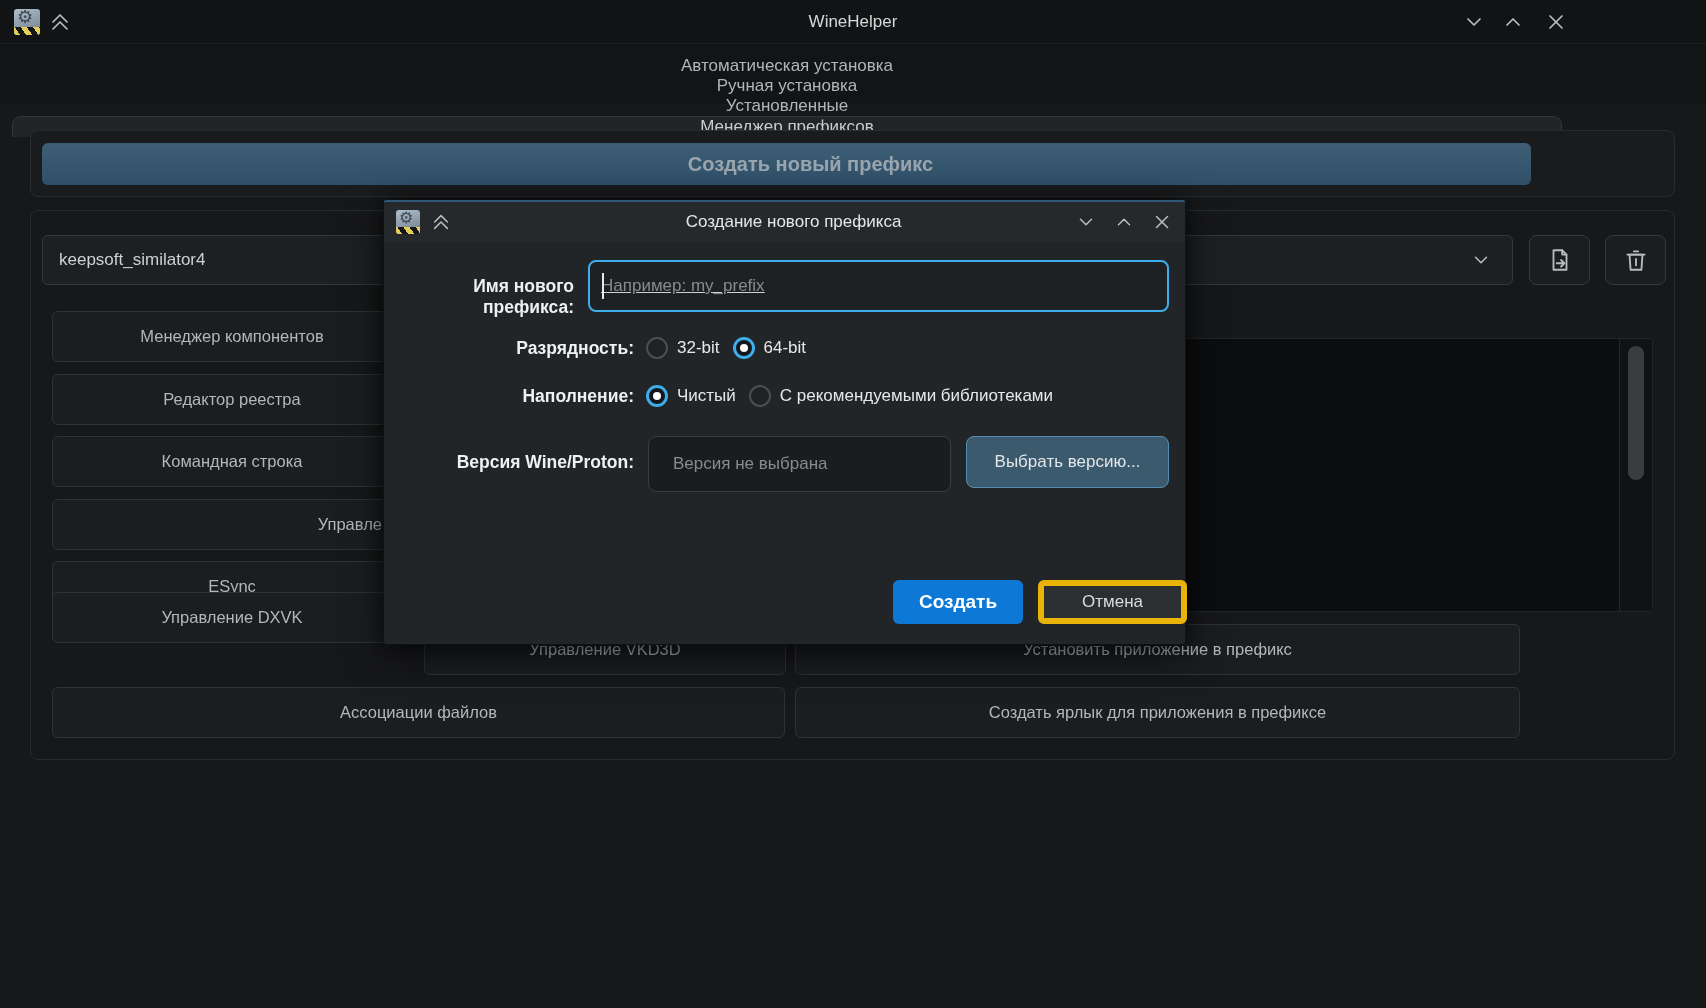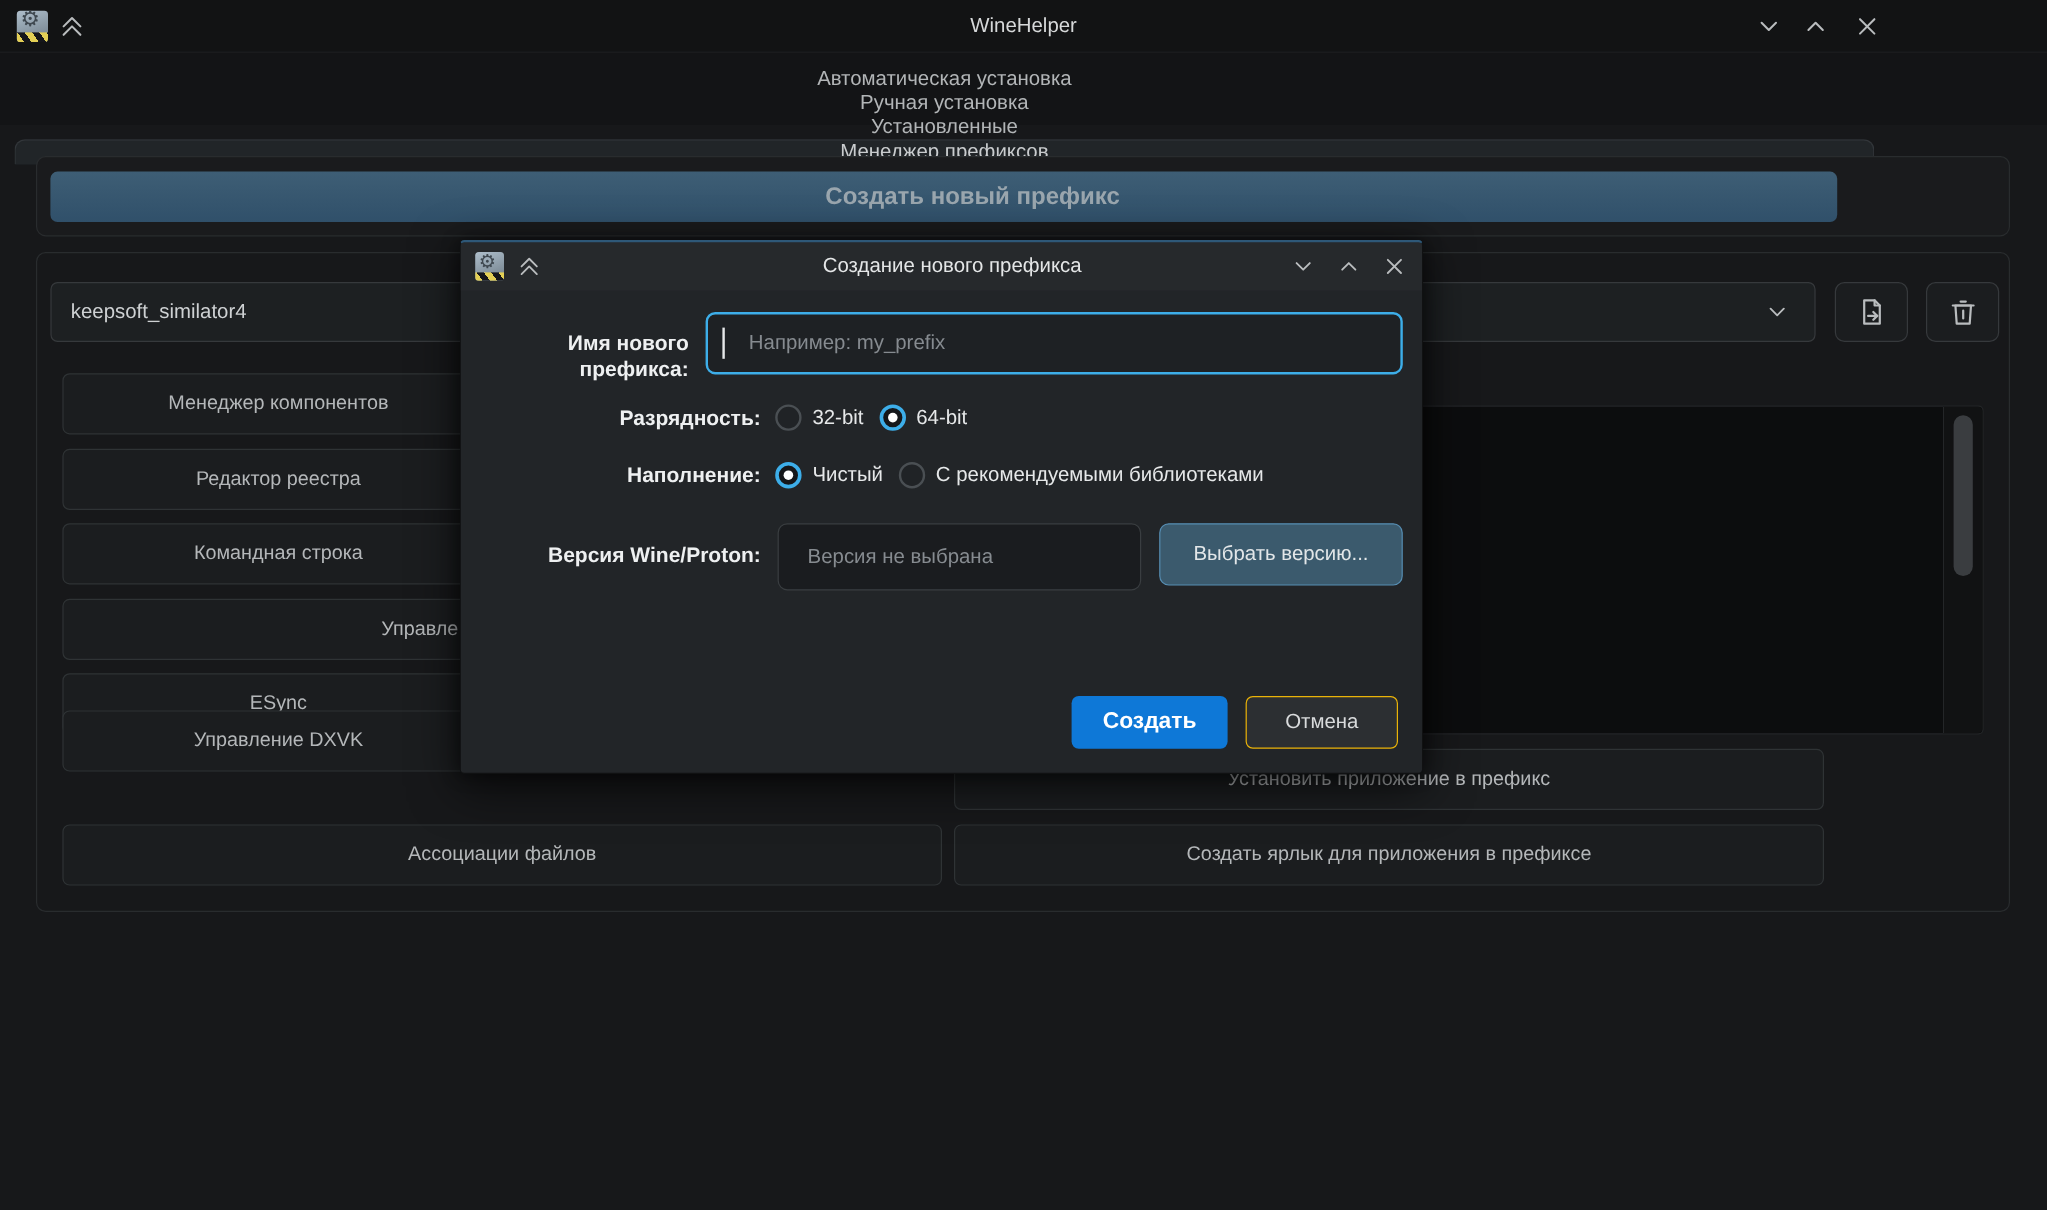--- a/index.html
+++ b/index.html
@@ -71,22 +71,22 @@
   .radio.checked{border:3px solid #3daee9;background:#15171a;position:relative;}
   .radio.checked::after{content:"";position:absolute;left:50%;top:50%;width:8px;height:8px;margin:-4px 0 0 -4px;
        border-radius:50%;background:#ffffff;}
   .radio-label{font-size:17px;color:#e6e8e9;margin-left:9px;}
   .gap{width:13px;flex:none;}
   .ver-btn{position:absolute;left:582px;top:234px;width:203px;height:52px;border-radius:8px;
        background:#3b5a6d;border:1px solid #568db2;display:flex;align-items:center;justify-content:center;
        font-size:17px;color:#e2e6e8;}
   .d-create{position:absolute;left:509px;top:378px;width:130px;height:44px;border-radius:6px;background:#0e78d7;
        display:flex;align-items:center;justify-content:center;font-size:19px;font-weight:bold;color:#ffffff;}
-  .d-cancel{position:absolute;left:654px;top:378px;width:127px;height:44px;border-radius:6px;background:#2c2f32;
-       border:1px solid #eab308;display:flex;align-items:center;justify-content:center;font-size:17px;color:#d9dbdc;}
+  .d-cancel{position:absolute;left:654px;top:378px;width:149px;height:44px;border-radius:6px;background:#2c2f32;
+       border:6px solid #eab308;display:flex;align-items:center;justify-content:center;font-size:17px;color:#d9dbdc;}
 </style>
 </head>
 <body>
 
 <div class="screen">
 
   <div class="top-chrome">
     <div class="titlebar">
       <div class="app-icon" style="left:14px;top:9px;">
         <span class="gear">⚙</span>
@@ -153,20 +153,21 @@
         <line x1="12" y1="11" x2="12" y2="17"></line>
     </svg>
   </div>
 
   <div class="grid-btn" style="left:52px;top:311px;width:360px;">Менеджер компонентов</div>
   <div class="grid-btn" style="left:52px;top:374px;width:360px;">Редактор реестра</div>
   <div class="grid-btn" style="left:52px;top:436px;width:360px;">Командная строка</div>
   <div class="grid-btn clipped" style="left:52px;top:499px;width:733px;">Управле</div>
   <div class="grid-btn" style="left:52px;top:561px;width:360px;">ESync</div>
   <div class="grid-btn" style="left:52px;top:592px;width:360px;">Управление DXVK</div>
+  <div class="grid-btn" style="left:424px;top:624px;width:362px;">Управление VKD3D</div>
   <div class="grid-btn" style="left:795px;top:624px;width:725px;">Установить приложение в префикс</div>
   <div class="grid-btn" style="left:52px;top:687px;width:733px;">Ассоциации файлов</div>
   <div class="grid-btn" style="left:795px;top:687px;width:725px;">Создать ярлык для приложения в префиксе</div>
 
   <div class="log-panel">
     <div class="scroll-track">
       <div class="scroll-thumb"></div>
     </div>
   </div>
 
@@ -192,21 +193,21 @@
           </svg>
         <svg class="stroke" width="22" height="22" viewBox="0 0 24 24">
             <line x1="6" y1="6" x2="18" y2="18"></line>
             <line x1="18" y1="6" x2="6" y2="18"></line>
           </svg>
       </div>
     </div>
 
     <div class="d-label" style="left:20px;top:74px;width:170px;">Имя нового префикса:</div>
     <div style="position:absolute;left:204px;top:58px;width:581px;height:52px;">
-      <input class="d-input focused" style="position: static; width: 100%; height: 100%; padding-left: 34px;" type="text" placeholder="Например: my_prefix">
+      <input class="d-input focused" style="position: static; width: 100%; height: 100%; padding-left: 11px; text-decoration: underline;" type="text" placeholder="Например: my_prefix">
       <div class="caret"></div>
     </div>
 
     <div class="d-label" style="left:20px;top:136px;width:230px;">Разрядность:</div>
     <div class="radio-row" style="left:262px;top:130px;">
       <span class="radio"></span>
       <span class="radio-label">32-bit</span>
       <span class="gap"></span>
       <span class="radio checked"></span>
       <span class="radio-label">64-bit</span>

